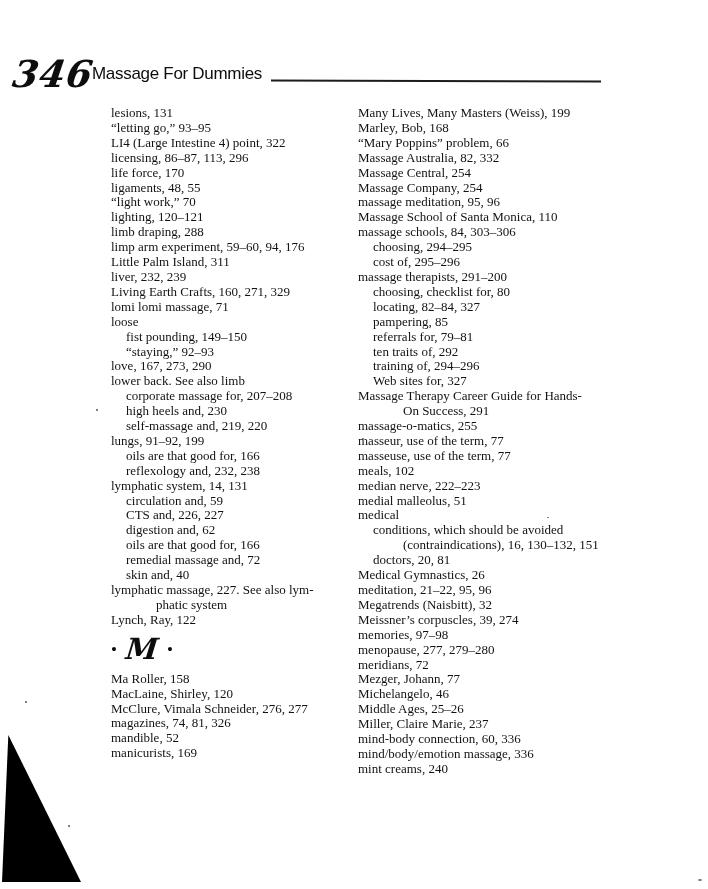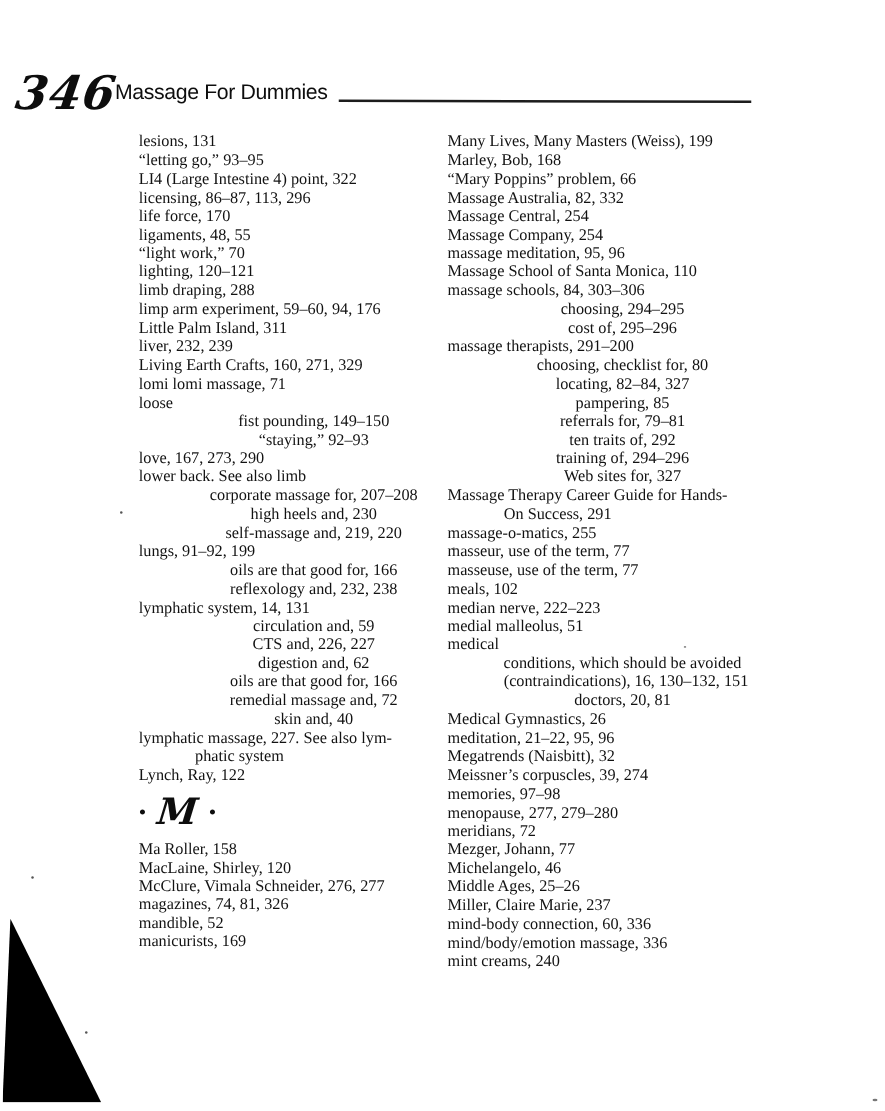--- a/index.html
+++ b/index.html
@@ -23,21 +23,21 @@
     position:absolute;left:271px;top:80px;width:330px;height:0;
     border-top:2px solid #1c1c1c;transform:rotate(0.15deg);
   }
   
   .col{position:absolute;top:106px;width:265px;}
   .col-left{left:91px;margin-left:20px;}
   .col-right{left:358px;}
   .line{
     font-size:13px;line-height:14.9px;white-space:nowrap;color:#121212;
   }
-  .lvl1{padding-left:15px;text-align:center;}
+  .lvl1{padding-left:15px;}
   .lvl2{padding-left:45px;}
   .it{}
   
   .section-heading{
     height:44px;display:flex;align-items:center;gap:9px;padding-left:0px;
   }
   .section-heading .bullet{font-size:17px;line-height:17px;color:#0d0d0d;}
   .section-heading .letter{
     font-family:"DejaVu Serif",serif;font-style:italic;font-weight:700;
     font-size:29px;line-height:29px;color:#0d0d0d;transform:skewX(-6deg);

